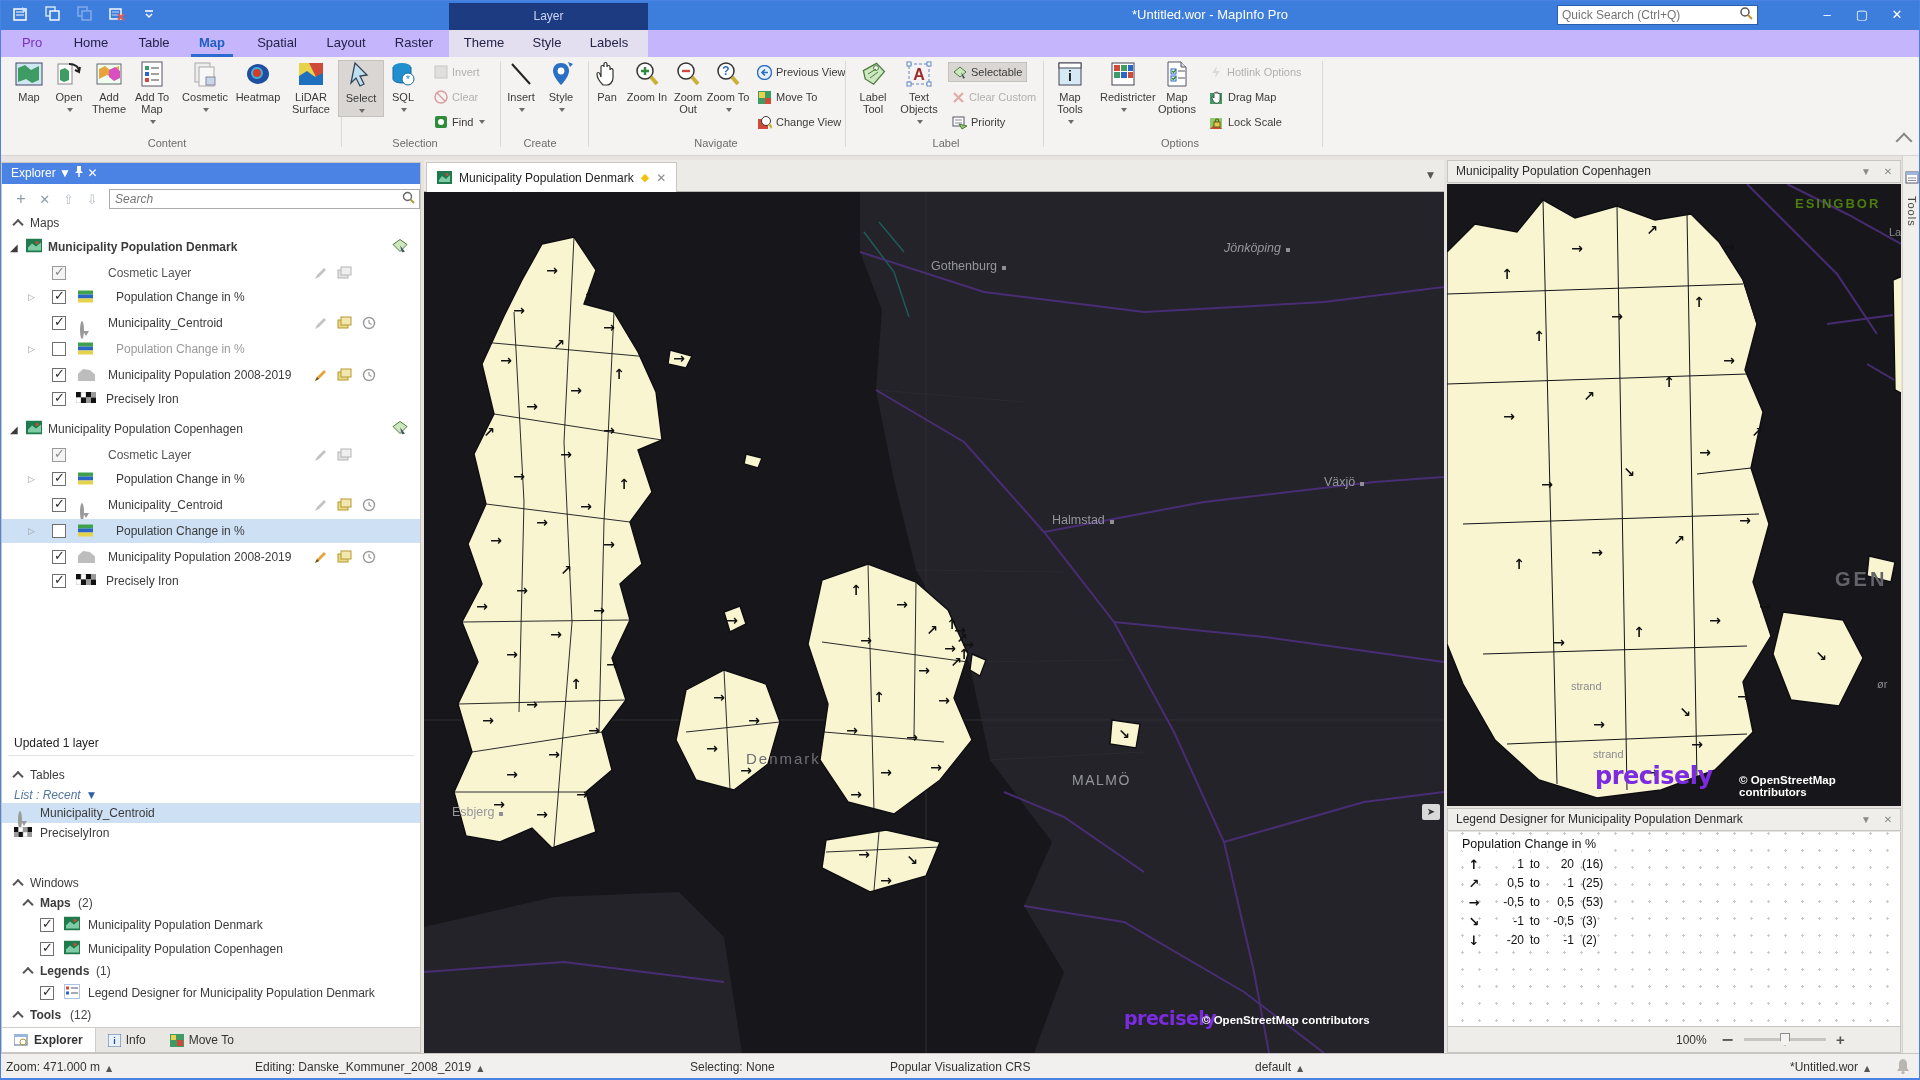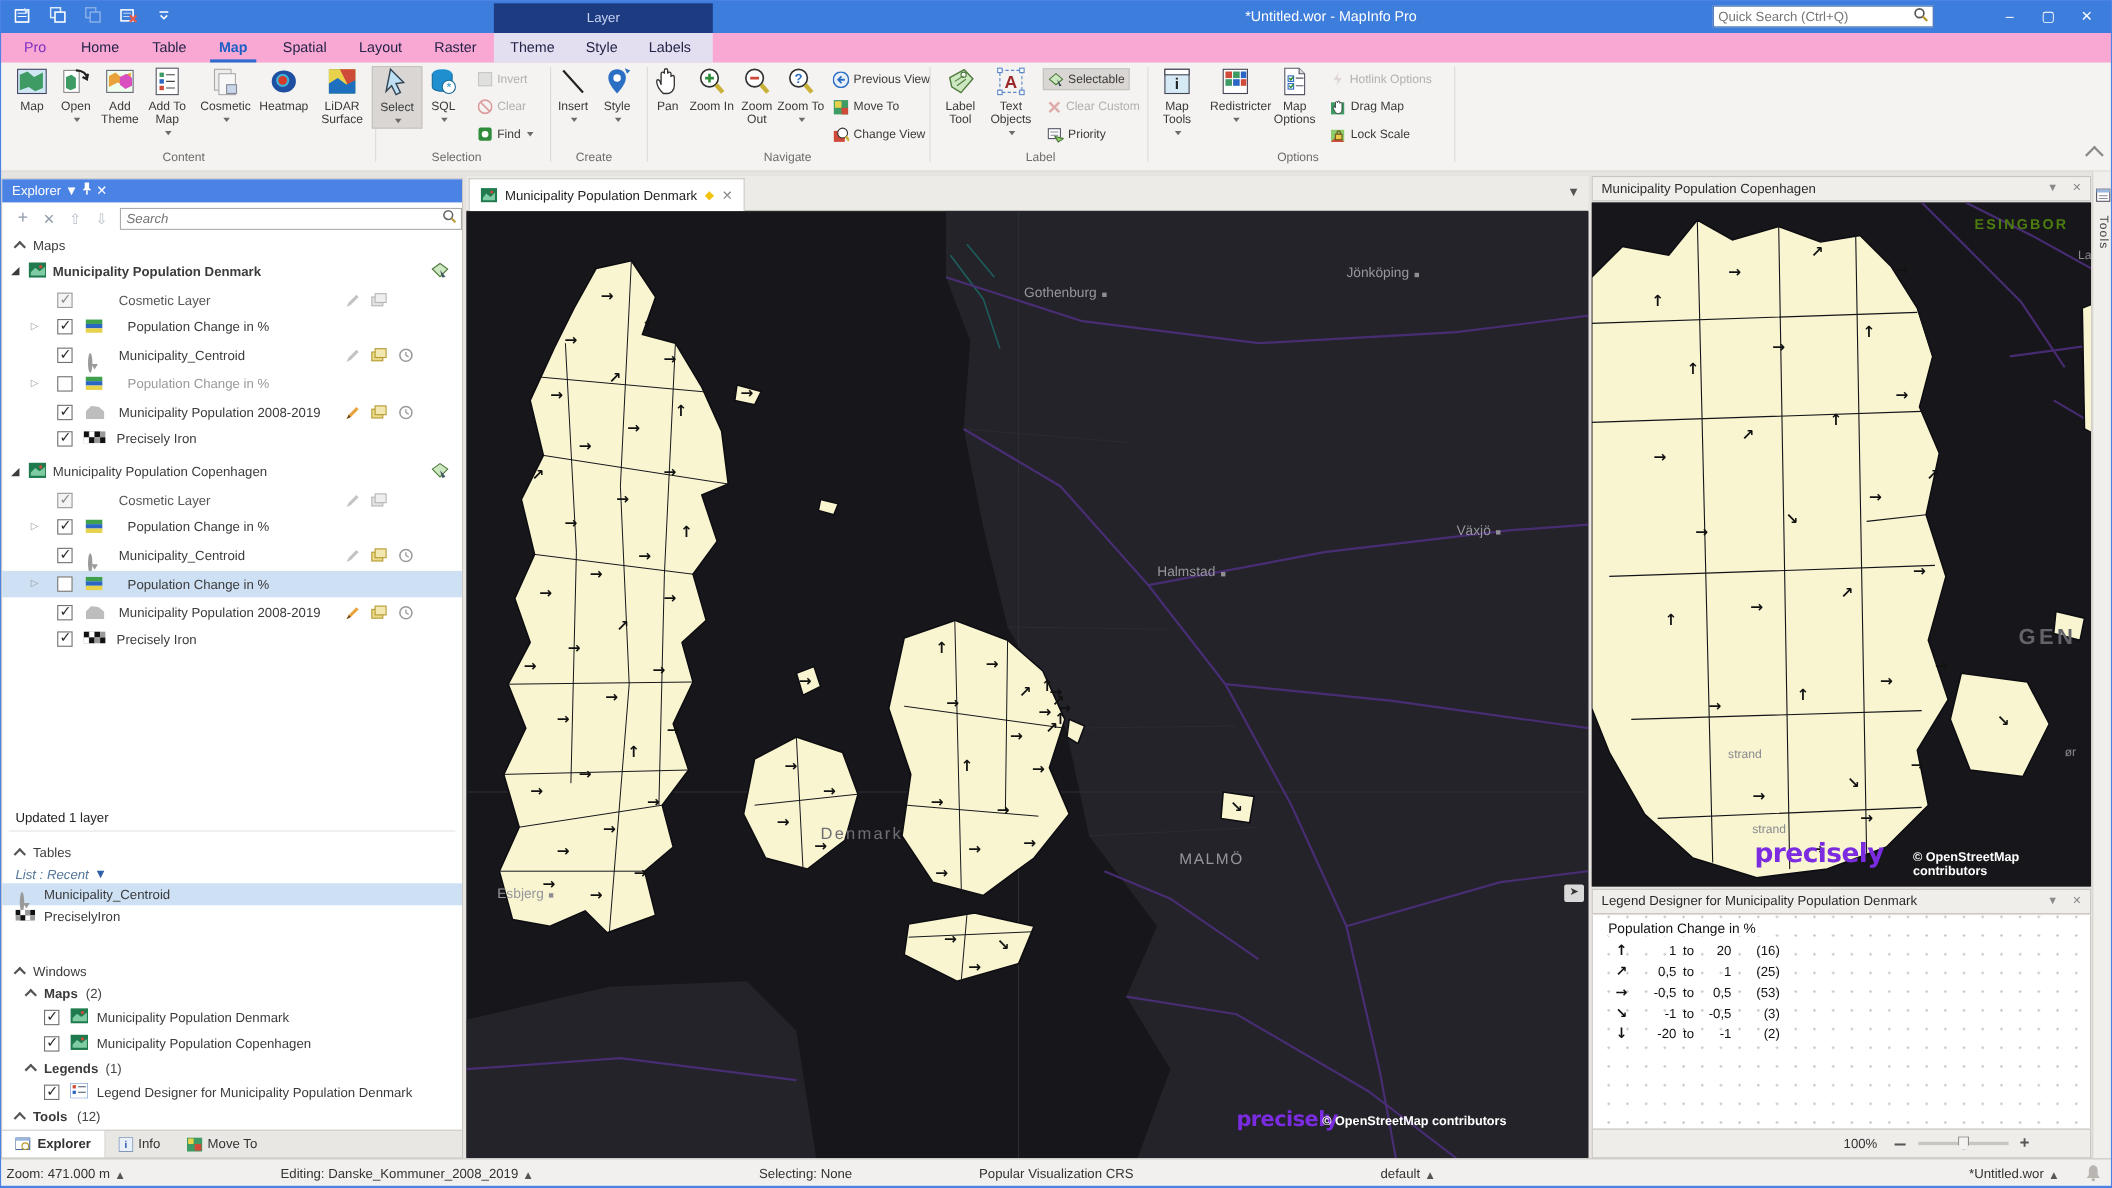--- a/index.html
+++ b/index.html
@@ -12,21 +12,21 @@
   .qat .qicon { width:18px; height:18px; display:flex; align-items:center; justify-content:center; }
   .title-text { position:absolute; left:1050px; top:7px; width:320px; text-align:center; color:#fff; font-size:13px; }
   .qsearch { position:absolute; left:1557px; top:5px; width:201px; height:20px; background:#fff; border:1px solid #2B5FAE; display:flex; align-items:center; }
   .qsearch input { border:0; outline:0; flex:1; font-size:12px; padding:0 4px; color:#444; font-family:"Liberation Sans",sans-serif; background:transparent; }
   .winbtn { position:absolute; top:0; width:34px; height:30px; color:#fff; font-size:13px; text-align:center; line-height:30px; }
 
   
   .ctx-head { position:absolute; left:449px; top:3px; width:199px; height:27px; background:#1D3B80; color:#C9D4F5; font-size:12px; text-align:center; line-height:27px; }
 
   
-  .tabrow { position:absolute; left:0; top:30px; width:1920px; height:27px; background:#f9a8d4; }
+  .tabrow { position:absolute; left:0; top:30px; width:1920px; height:27px; background:#c4b5fd; }
   .ctx-tabbg { position:absolute; left:449px; top:0; width:199px; height:27px; background:#E4DEF1; }
   .rtab { position:absolute; top:0; height:27px; line-height:26px; font-size:13px; color:#232347; padding:0 6px; transform:translateX(-50%); }
   .rtab.pro { color:#7B2FBE; }
   .rtab.active { color:#1D5FC4; font-weight:bold; }
   .map-underline { position:absolute; left:191px; top:24px; width:42px; height:3px; background:#2E6BD0; }
 
   
   .ribbon { position:absolute; left:0; top:57px; width:1920px; height:99px; background:#F4F3F1; border-bottom:1px solid #D8D5D1; }
   .gdiv { position:absolute; top:4px; width:1px; height:86px; background:#DDDAD6; }
   .glabel { position:absolute; top:80px; width:120px; text-align:center; font-size:11px; color:#6E6B68; transform:translateX(-50%); }
@@ -97,21 +97,21 @@
 
   .legend-body { position:absolute; left:1447px; top:832px; width:454px; height:194px; background:#fff; border-left:1px solid #C9C6C2; border-right:1px solid #C9C6C2;
     background-image:radial-gradient(#C8C8C8 1px, transparent 1.3px); background-size:17px 17px; background-position:6px 10px; }
   .leg-title { position:absolute; left:14px; top:5px; font-size:12.5px; color:#111; background:#fff; padding-right:4px; }
   .leg-row { position:absolute; left:0; height:17px; font-size:12px; color:#111; }
   .leg-row span { position:absolute; top:0; }
   .leg-glyph { left:18px; width:16px; text-align:center; font-family:"DejaVu Sans",sans-serif; font-weight:bold; font-size:13px; }
   .leg-v1 { left:40px; width:36px; text-align:right; }
   .leg-to { left:82px; }
   .leg-v2 { left:94px; width:32px; text-align:right; }
-  .leg-cnt { left:134px; width:36px; text-align:right; }
+  .leg-cnt { left:134px; width:36px; text-align:left; }
   .leg-zoom { position:absolute; left:1447px; top:1026px; width:454px; height:27px; background:#EFEDEA; border:1px solid #C9C6C2; display:flex; align-items:center; }
   .slider-track { position:relative; width:82px; height:3px; background:#C9C6C2; margin:0 10px; }
   .slider-thumb { position:absolute; left:36px; top:-5px; width:10px; height:13px; background:#F4F3F1; border:1px solid #8a8a8a; clip-path:polygon(0 0,100% 0,100% 60%,50% 100%,0 60%); }
 
   
   .tools-strip { position:absolute; left:1902px; top:156px; width:18px; height:897px; background:#F1EFEC; border-left:1px solid #D5D2CE; }
   .tools-vtext { position:absolute; left:3px; top:40px; writing-mode:vertical-rl; font-size:11px; color:#444; letter-spacing:1px; }
 
   
   .statusbar { position:absolute; left:0; top:1053px; width:1920px; height:27px; background:#F1F0EF; border-top:1px solid #C8C5C1; border-bottom:2px solid #4B83E5; font-size:12px; color:#333; }
@@ -881,21 +881,21 @@
       <span class="marr" style="left: 532px; top: 470px;">↗</span>
       <span class="marr" style="left: 544px; top: 452px;">→</span>
       <span class="marr" style="left: 536px; top: 438px;">→</span>
       <span class="marr" style="left: 440px; top: 662px;">→</span>
       <span class="marr" style="left: 488px; top: 668px;">↘</span>
       <span class="marr" style="left: 462px; top: 688px;">→</span>
       <span class="marr" style="left: 700px; top: 542px;">↘</span>
     </div>
   <div id="den-cities" class="abs" style="inset:0;">
       <span class="city dot" style="left: 507px; top: 74px;">Gothenburg</span>
-      <span class="city dot" style="left: 800px; top: 56px;">Jönköping</span>
+      <span class="city dot" style="left: 800px; top: 56px; font-style: italic;">Jönköping</span>
       <span class="city dot" style="left: 900px; top: 290px;">Växjö</span>
       <span class="city dot" style="left: 628px; top: 328px;">Halmstad</span>
       <span class="city caps" style="left: 648px; top: 588px;">MALMÖ</span>
       <span class="city dot" style="left: 28px; top: 620px;">Esbjerg</span>
       <span class="city big" style="left: 322px; top: 566px;">Denmark</span>
     </div>
   <span class="maplogo" style="left:700px; top:815px; font-size:19px;">precisely</span>
   <span class="attrib" style="left:778px; top:822px;">© OpenStreetMap contributors</span>
   <div class="map-sideicon" style="right:4px; top:612px;">➤</div>
 </div>

